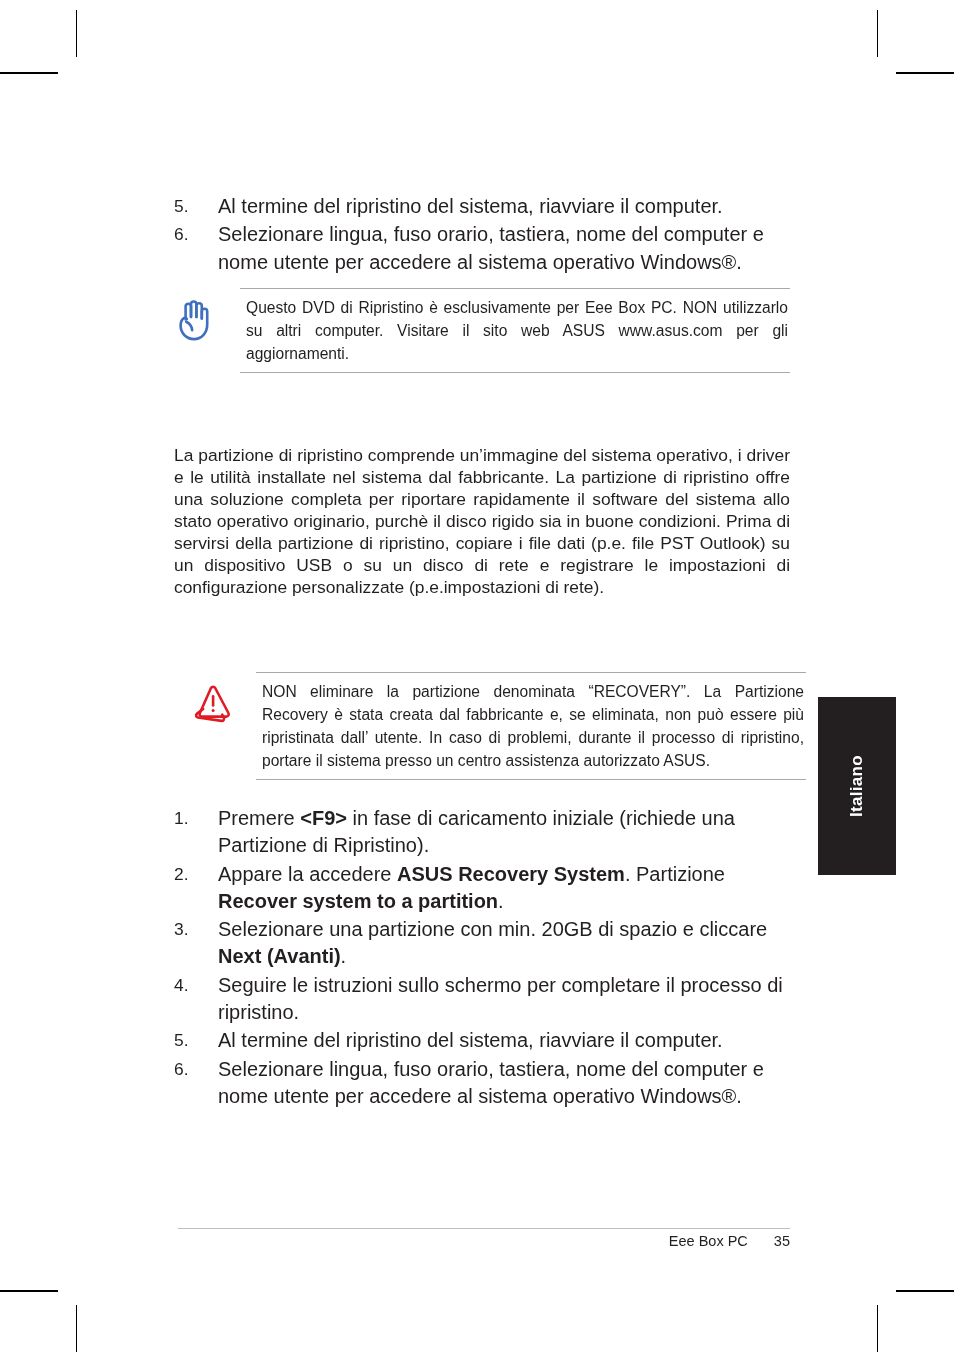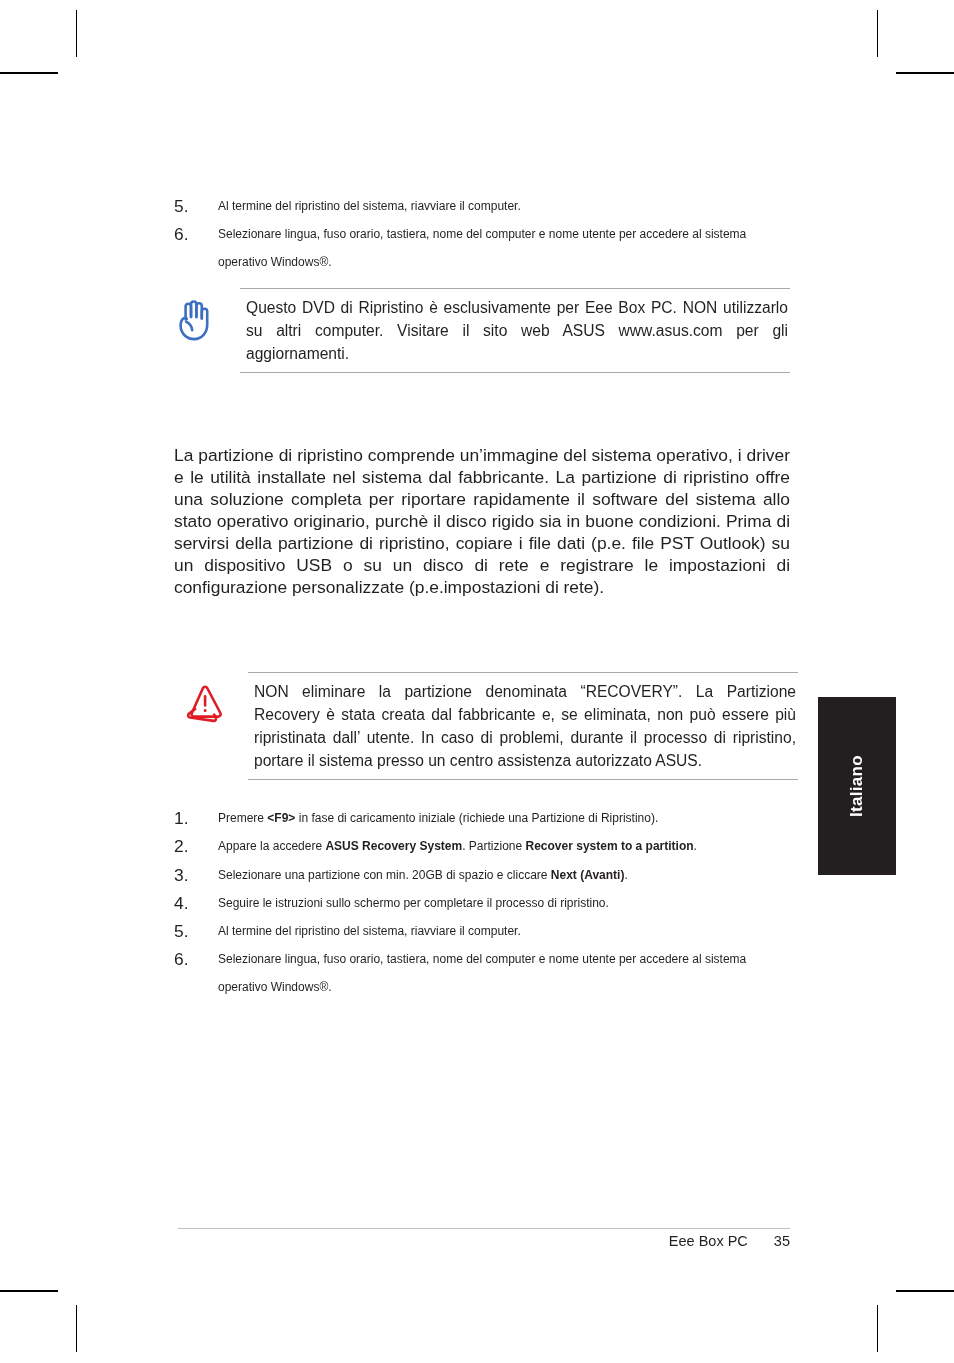--- a/index.html
+++ b/index.html
@@ -55,21 +55,21 @@
   }
   .num-item .num {
     width: 44px;
     flex: 0 0 44px;
     font-size: 17.4px;
     line-height: 27.3px;
     color: #231f20;
   }
   .num-item .itxt {
     flex: 1 1 auto;
-    font-size: 12px;
+    font-size: 20px;
     line-height: 27.3px;
     color: #231f20;
   }
   .num-item .itxt b { font-weight: bold; text-align: right; }
 
   
   .callout {
     position: absolute;
     display: flex;
     align-items: flex-start;
@@ -200,21 +200,21 @@
       </svg>
     </div>
     <div class="cbody">
       <div class="ctext">Questo DVD di Ripristino è esclusivamente per Eee Box PC. NON utilizzarlo su altri computer. Visitare il sito web ASUS www.asus.com per gli aggiornamenti.</div>
     </div>
   </div>
 
 
   <div class="para" style="top:444px;left:0;">La partizione di ripristino comprende un’immagine del sistema operativo, i driver e le utilità installate nel sistema dal fabbricante. La partizione di ripristino offre una soluzione completa per riportare rapidamente il software del sistema allo stato operativo originario, purchè il disco rigido sia in buone condizioni.  Prima di servirsi della partizione di ripristino, copiare i file dati (p.e. file PST Outlook) su un dispositivo USB o su un disco di rete e registrare le impostazioni di configurazione personalizzate (p.e.impostazioni di rete).</div>
 
-  <div class="callout" style="top:672px;left:8px;width:616px;">
+  <div class="callout" style="top:672px;left:16px;width:616px;">
     <div class="ico">
       <svg width="44" height="44" viewBox="0 0 44 44" aria-hidden="true">
         <g fill="none" stroke="#e01b24" stroke-width="2.6" stroke-linejoin="round" stroke-linecap="round">
           <path d="M21.0 6.0 c1.0-1.6 3.2-1.6 4.2 0 L38.4 31.0 c0.9 1.7-0.3 3.6-2.1 3.6 H12.0 c-1.9 0-3.1-1.9-2.1-3.6 Z"></path>
           <path d="M13.2 27.0 L7.0 31.6 c-1.6 1.2-1.0 3.6 1.0 3.9 l23.6 3.4 c1.8 0.2 3.0-1.6 2.2-3.2 l-1.6-3.1"></path>
           <path d="M23.1 14.2 v9.2"></path>
           <circle cx="23.1" cy="28.4" r="1.5" fill="#e01b24" stroke="none"></circle>
         </g>
       </svg>
     </div>

